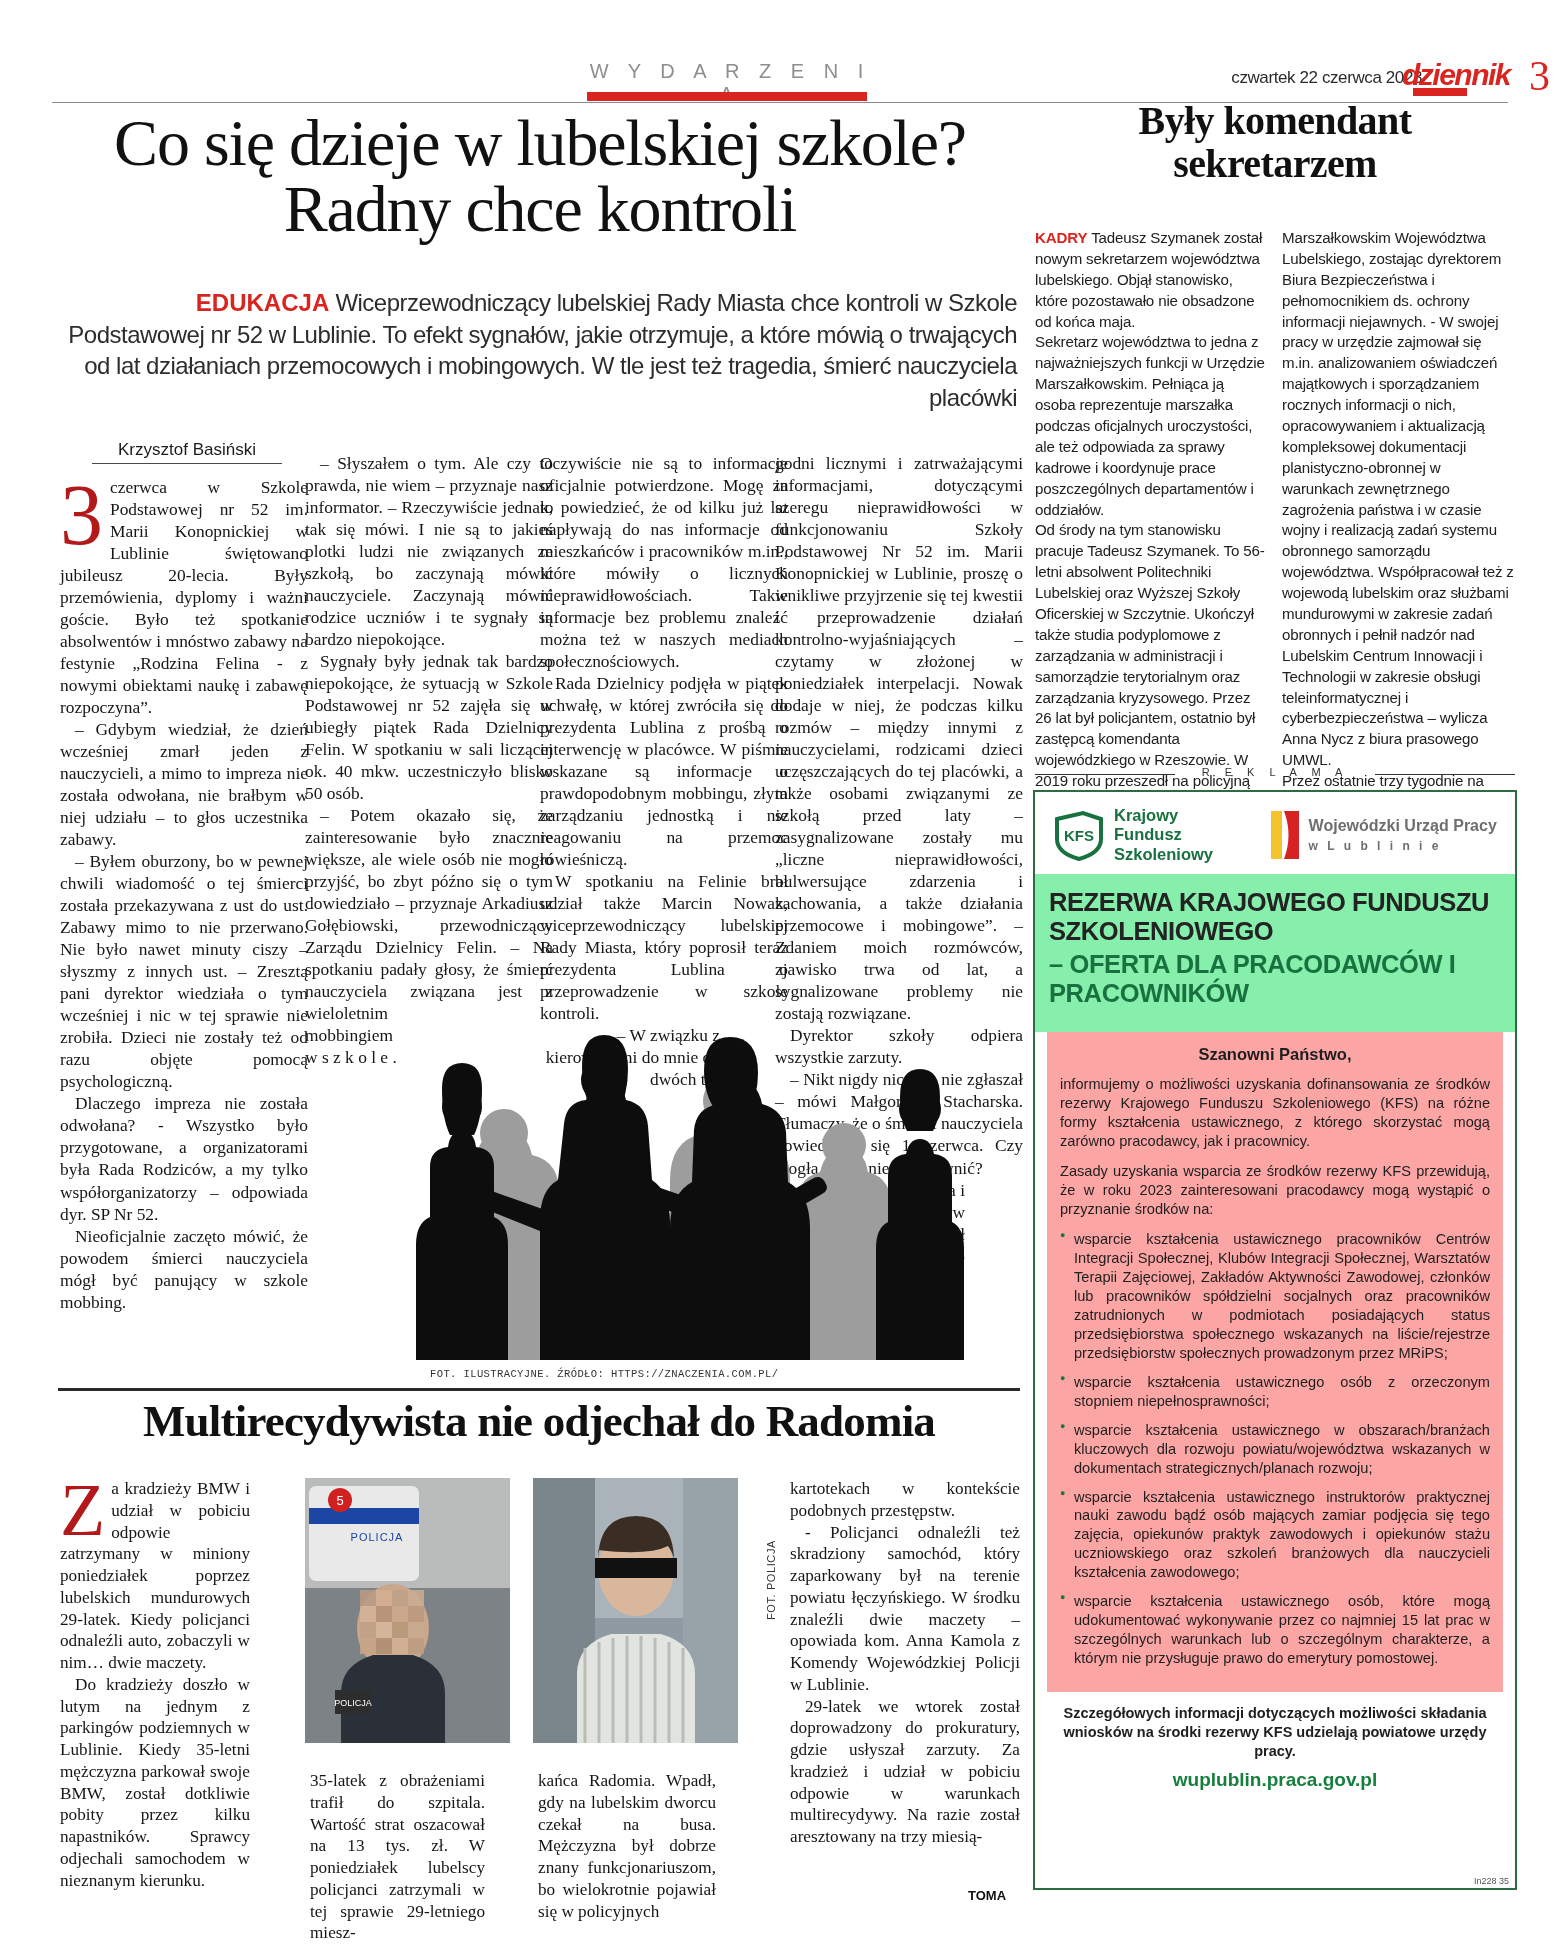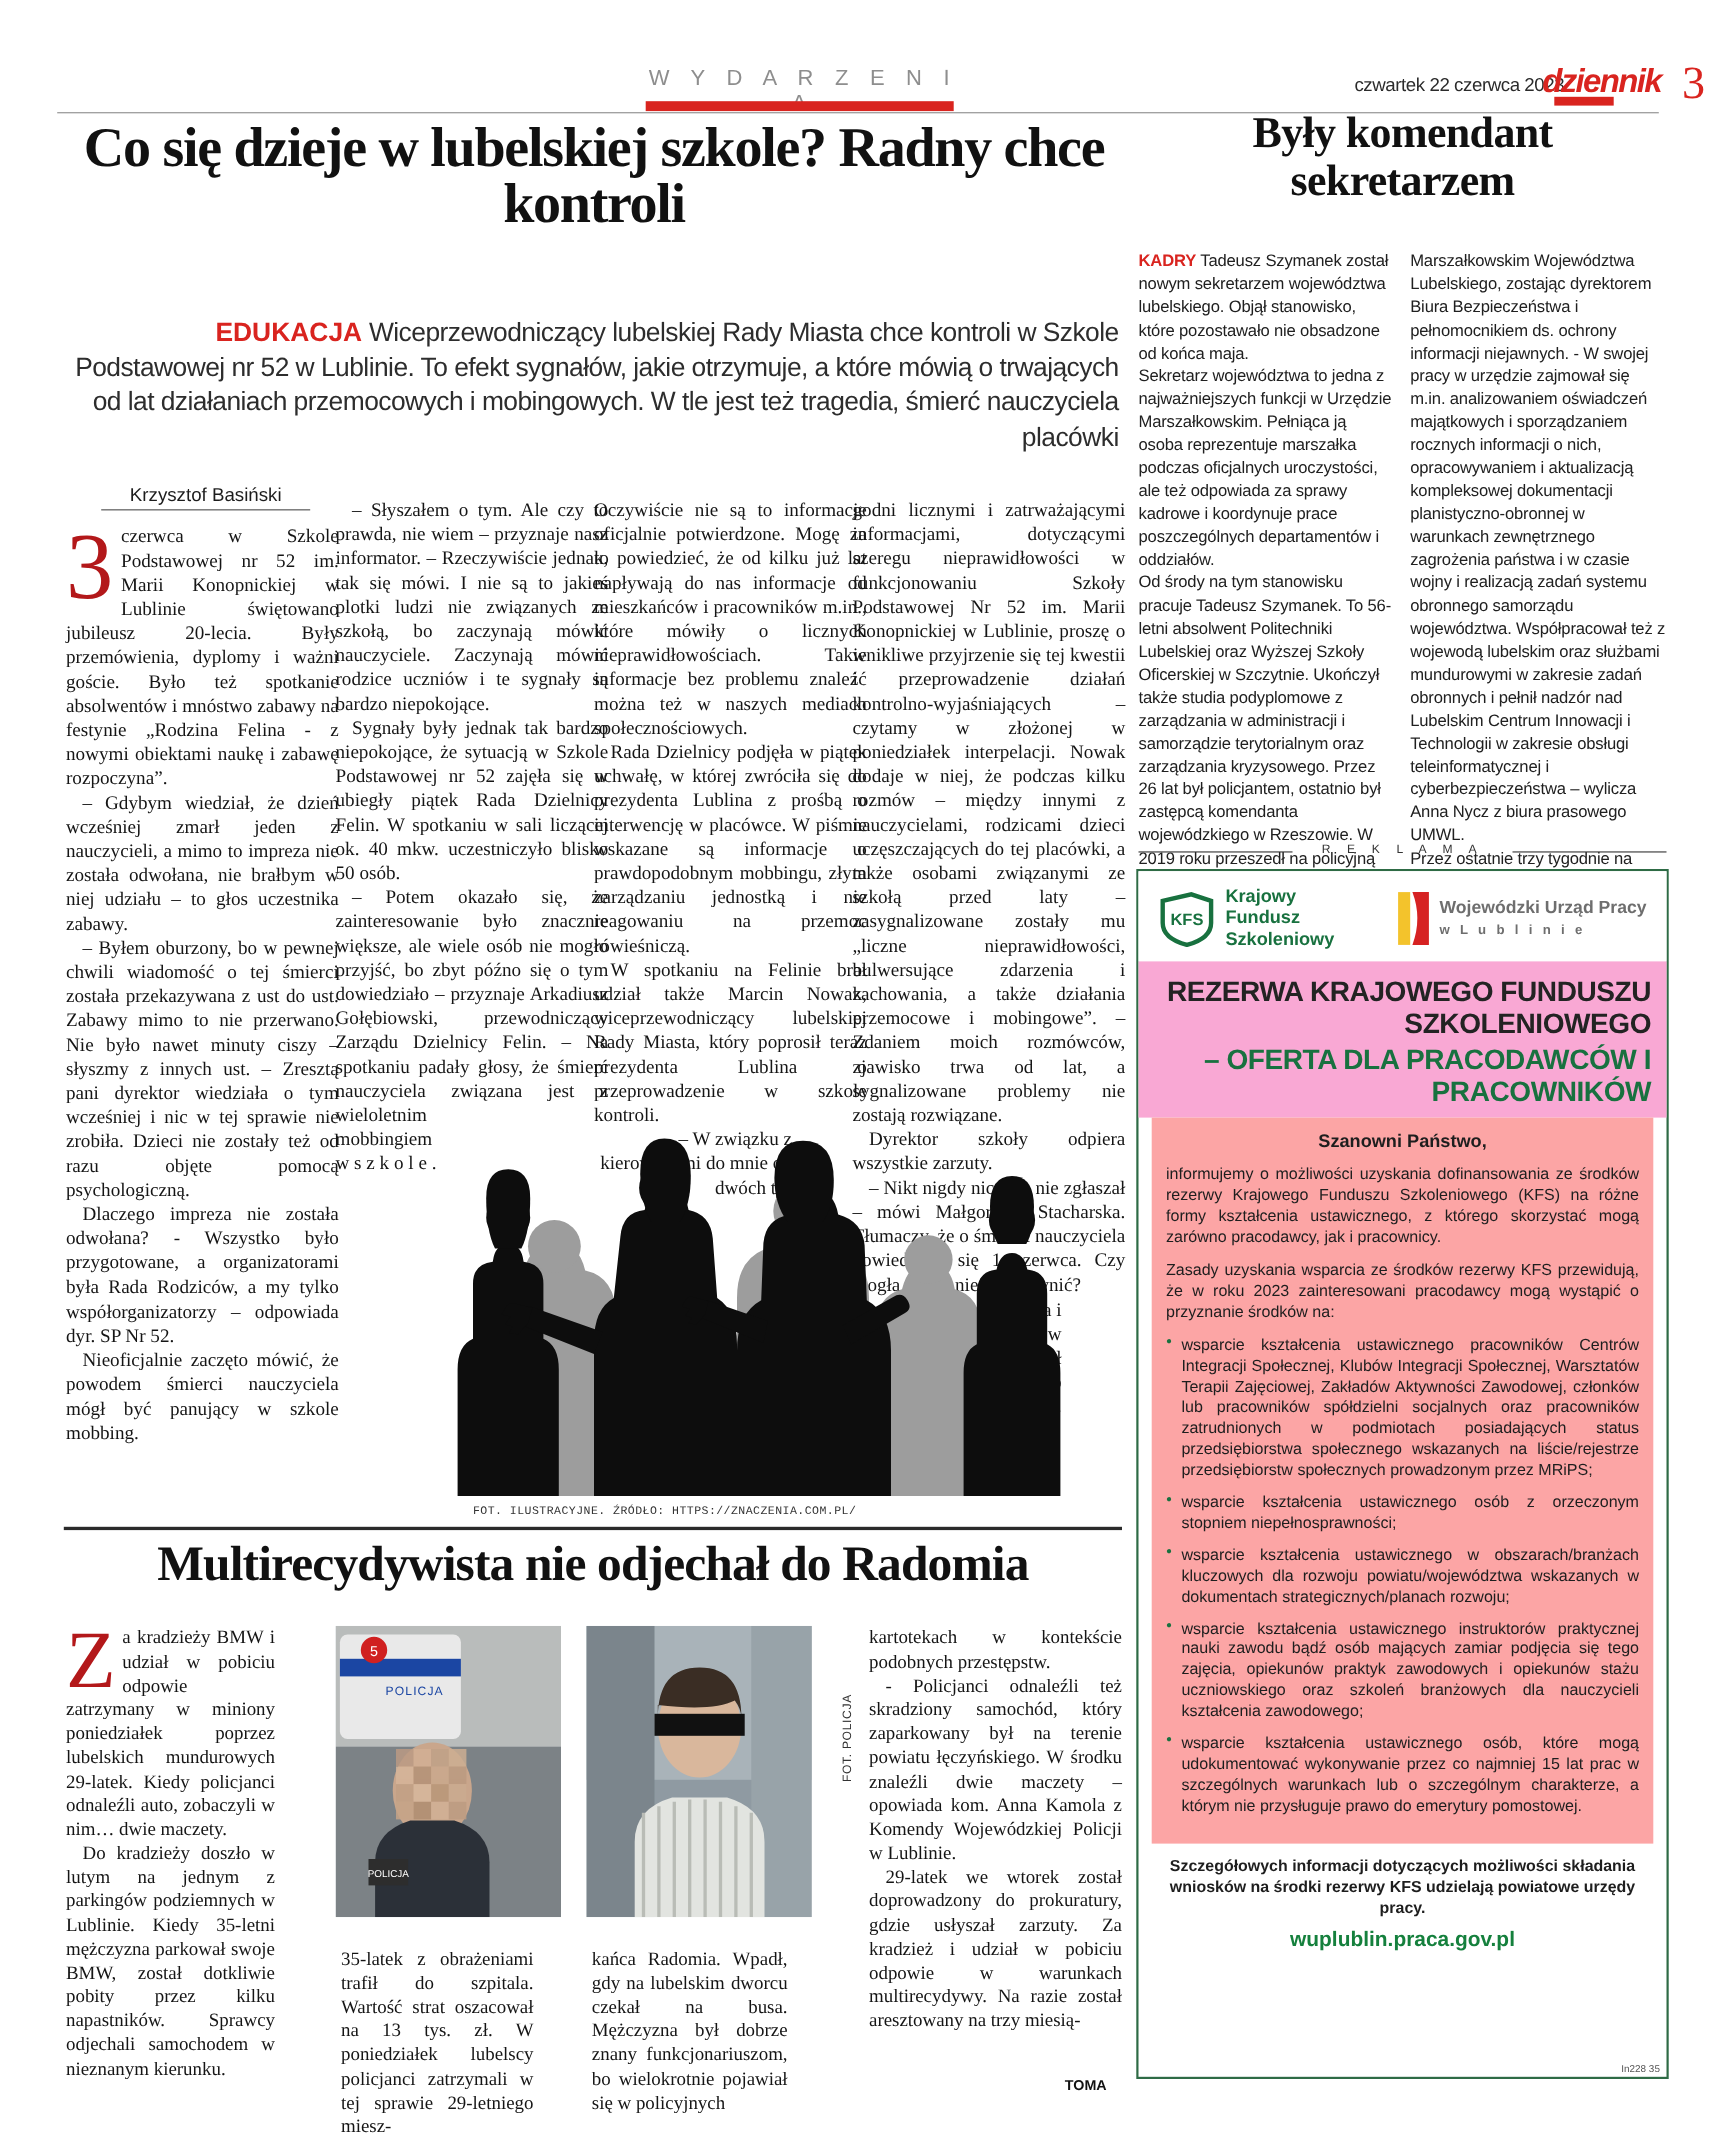--- a/index.html
+++ b/index.html
@@ -49,21 +49,21 @@
   .page-num {
     position:absolute; right:8px; top:52px;
     font-family:"Liberation Serif", serif;
     font-size:42px; color:#d9241f;
   }
 
   
   .main-head {
     position:absolute; left:60px; top:110px; width:960px;
     font-family:"Liberation Serif", serif;
-    font-weight:bold; font-size:51px; line-height:1.0;
+    font-weight:normal; font-size:66px; line-height:1.0;
     text-align:center; letter-spacing:-1.2px; color:#111;
   }
   .lead {
     position:absolute; left:62px; top:287px; width:955px;
     font-family:Liberation Sans, sans-serif;
     font-size:24px; line-height:1.32; text-align:right; color:#2d2d2d;
     letter-spacing:-0.5px;
   }
   .lead b.kicker { color:#d9241f; font-weight:bold; letter-spacing:0px; }
 
@@ -184,21 +184,21 @@
     width:52px; height:52px; position:relative;
   }
   .kfs-text {
     font-size:16.5px; font-weight:bold; color:#18713f; line-height:1.18;
   }
   .wup-logo { display:flex; align-items:center; gap:10px; }
   .wup-flag { width:28px; height:48px; position:relative; }
   .wup-text { font-size:16px; font-weight:bold; color:#6e6e6e; line-height:1.2; }
   .wup-text .small { font-size:12px; letter-spacing:3px; }
 
-  .ad-band { background:#f9a8d4; padding:14px 14px 8px 14px; text-align:right; }
+  .ad-band { background:#86efac; padding:14px 14px 24px 14px; text-align:left; }
   .ad-h1 { font-size:25.5px; font-weight:bold; color:#232323; line-height:1.13; letter-spacing:-0.4px;}
   .ad-h2 { font-size:25.5px; font-weight:bold; color:#18713f; line-height:1.13; margin-top:4px; letter-spacing:-0.4px;}
 
   .ad-body {
     background:#fca5a5; margin:0 12px 10px 12px; padding:12px 13px 14px 13px;
     font-size:14.6px; line-height:1.3; color:#1e1e1e; text-align:justify;
   }
   .ad-body h3 { font-size:16.5px; text-align:center; margin:0 0 10px 0; }
   .ad-body p { margin:0 0 11px 0; }
   .ad-body ul { margin:0; padding:0; list-style:none; }

